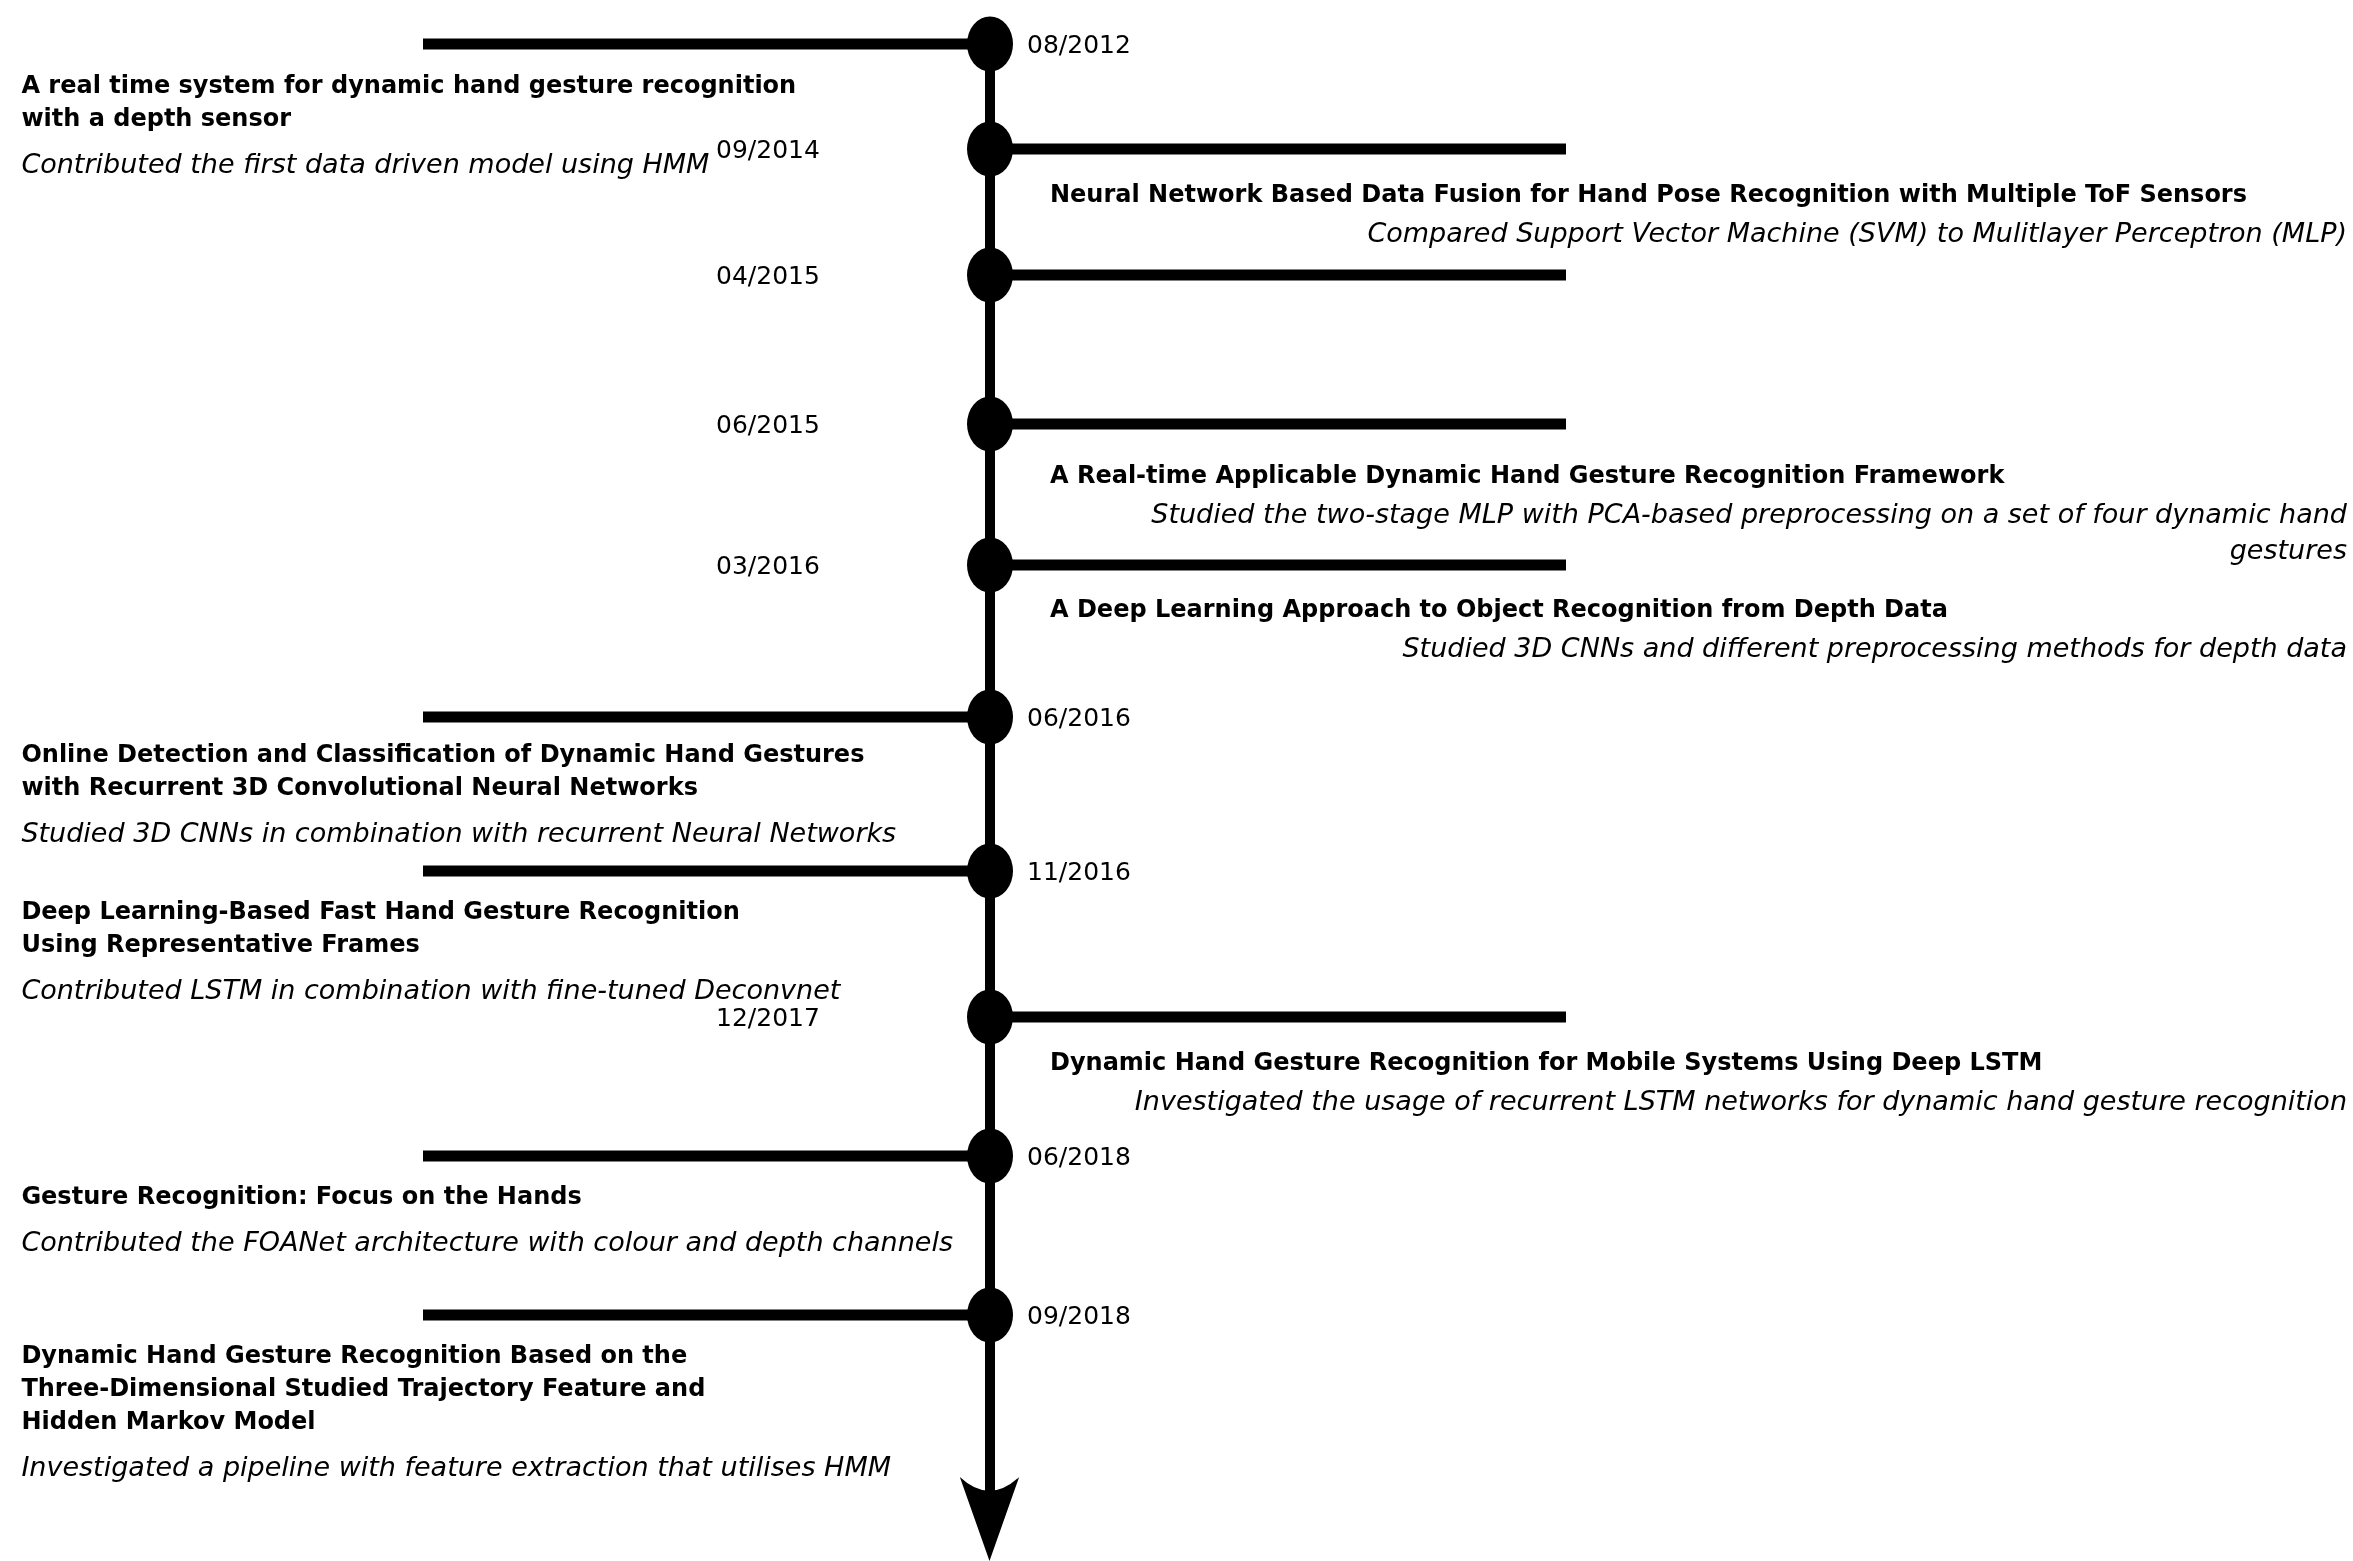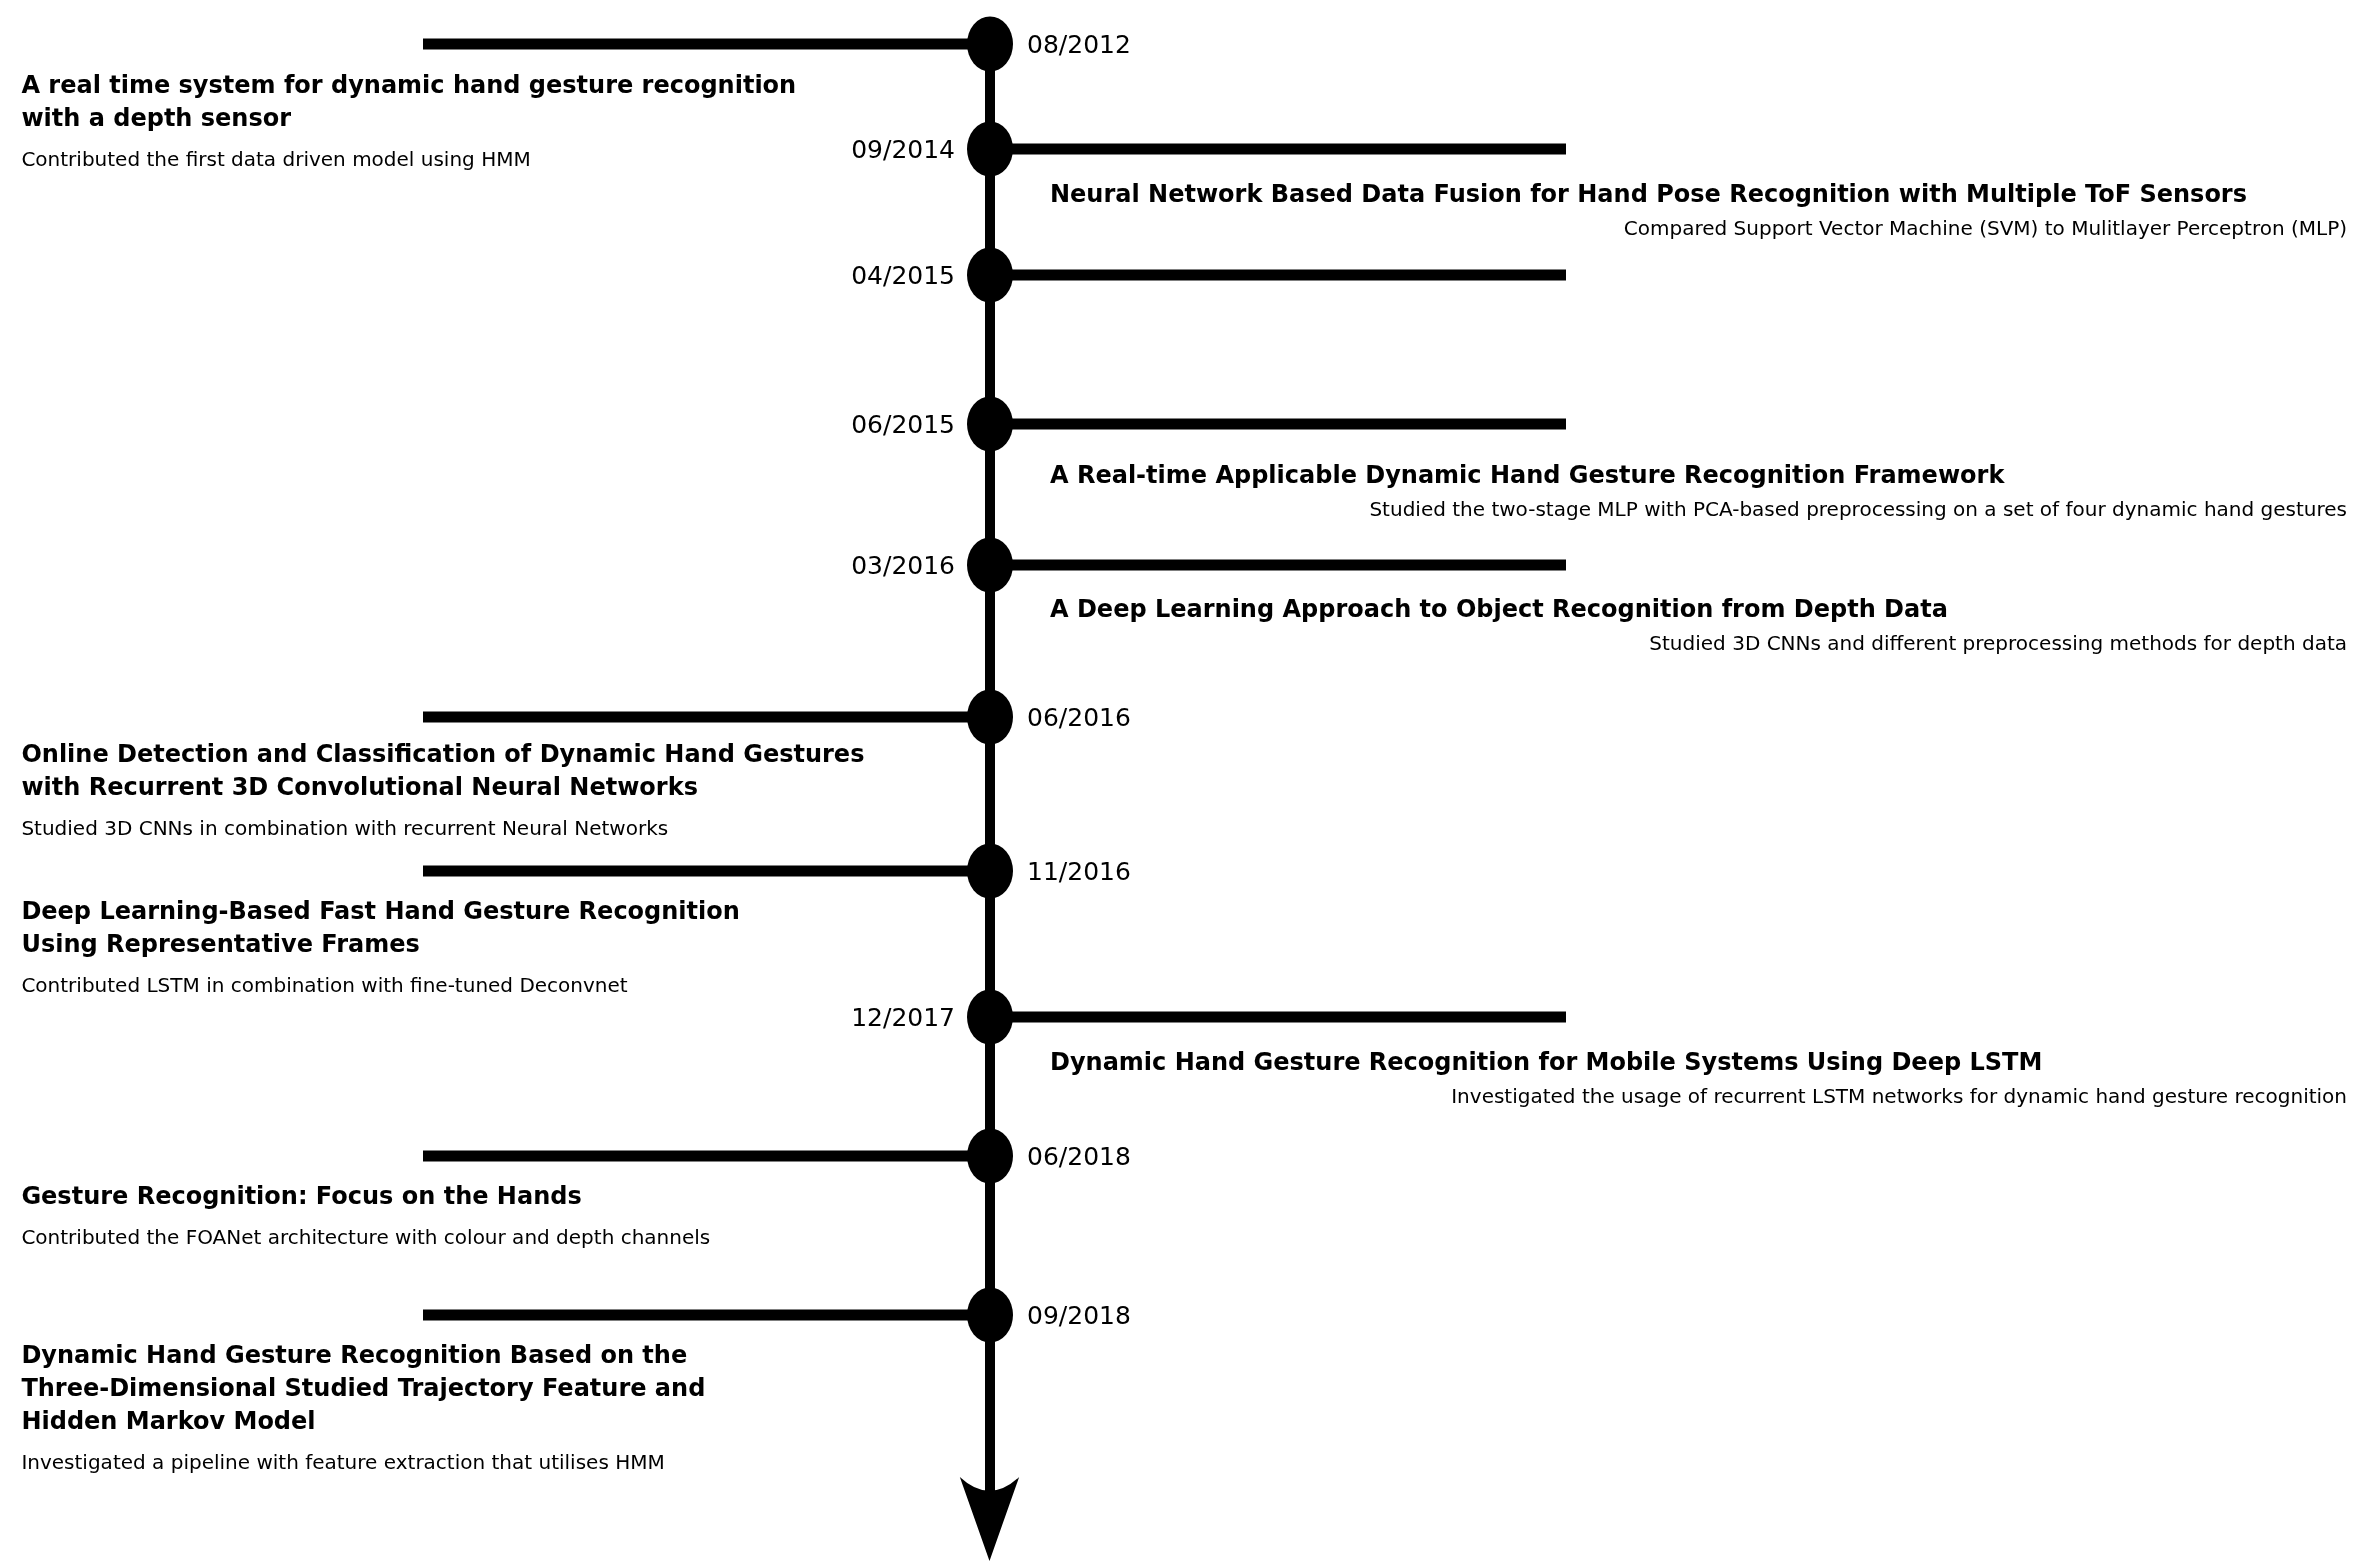--- a/index.html
+++ b/index.html
@@ -14,28 +14,28 @@
     transform:translate(-50%,-50%);
   }
   .connector{position:absolute;height:11px;background:#000;transform:translateY(-50%);}
   .connector.left{left:423px;width:567px;}
   .connector.right{left:990px;width:576px;}
   .date{
     position:absolute;font-size:25px;line-height:1;transform:translateY(-50%);
     white-space:nowrap;
   }
   .date.on-right{left:1027px;}
-  .date.on-left{left:716px;width:239px;text-align:right;}
+  .date.on-left{left:716px;width:239px;}
   .textblock{position:absolute;margin-top:12px;}
   .textblock.side-left{left:21.4px;width:949px;}
   .textblock.side-right{left:1050px;width:1297px;}
   .entry-title{
     font-weight:bold;font-size:24px;line-height:1.38;white-space:pre-line;
   }
-  .entry-desc{font-size:20px;line-height:1.32;white-space:pre-line;}
+  .entry-desc{font-size:27px;line-height:1.32;white-space:pre-line;font-style:italic;}
   .side-left .entry-desc{margin-top:11px;}
   .side-right .entry-desc{margin-top:4px;text-align:right;}
   .entry-desc.indented{margin-left:37px;}
   .arrowhead{position:absolute;left:956px;top:1456px;}
 </style>
 </head>
 <body>
 
 <div class="stage">
 

